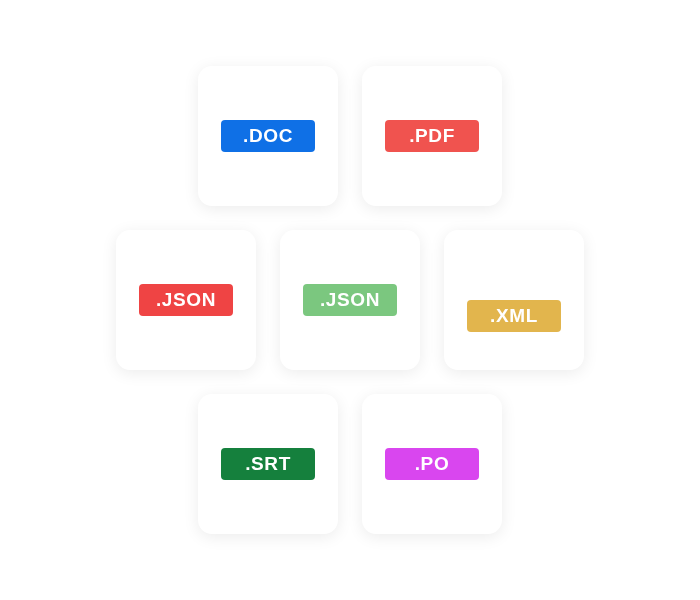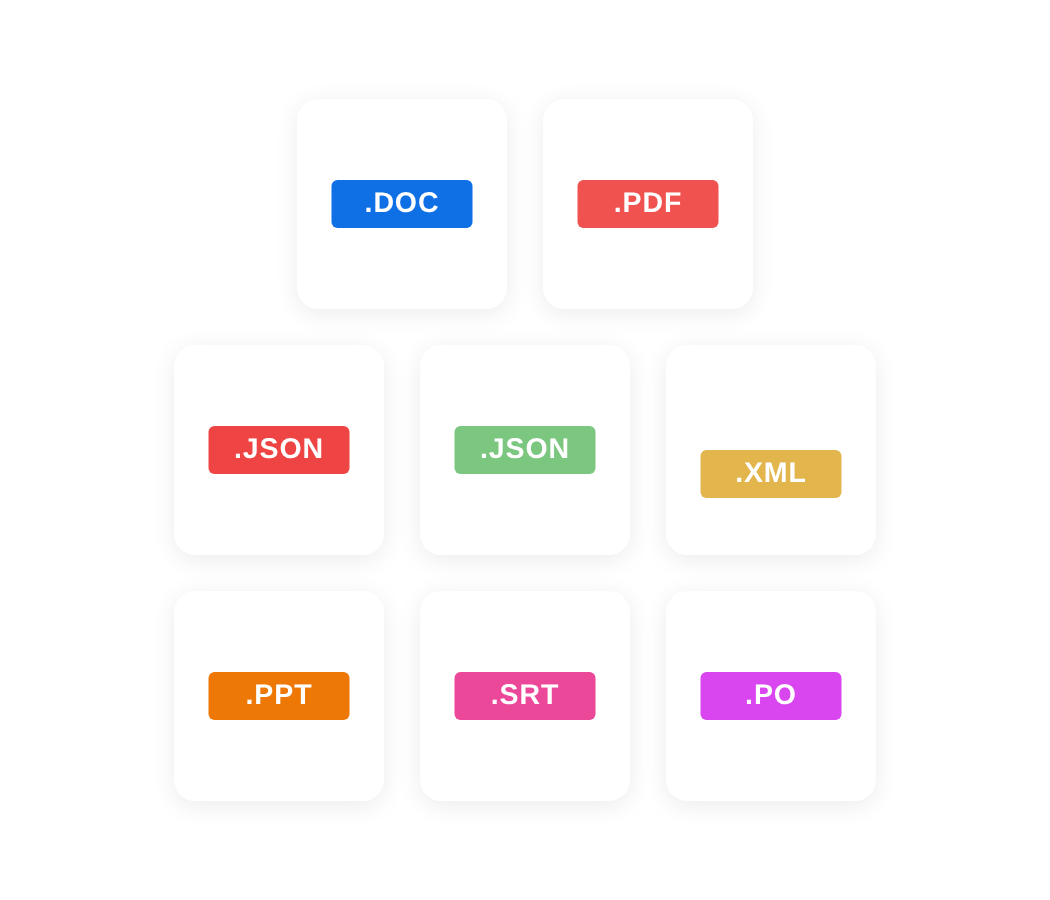--- a/index.html
+++ b/index.html
@@ -74,24 +74,21 @@
       <div class="card">
         <span class="badge" style="background: rgb(123, 199, 127);">.JSON</span>
       </div>
       <div class="card">
         <span class="badge" style="background: rgb(226, 181, 77); margin-top: 31px;">.XML</span>
       </div>
     </div>
 
     <div class="row">
       <div class="card">
-        <span class="badge" style="background: rgb(238, 120, 6);">.PPT</span>
-      </div>
-      <div class="card">
-        <span class="badge" style="background: #ec4899;">.SRT</span>
+        <span class="badge" style="background: #15803d;">.SRT</span>
       </div>
       <div class="card">
         <span class="badge" style="background: #d946ef;">.PO</span>
       </div>
     </div>
 
   </div>
 </div>
 
 </body></html>

